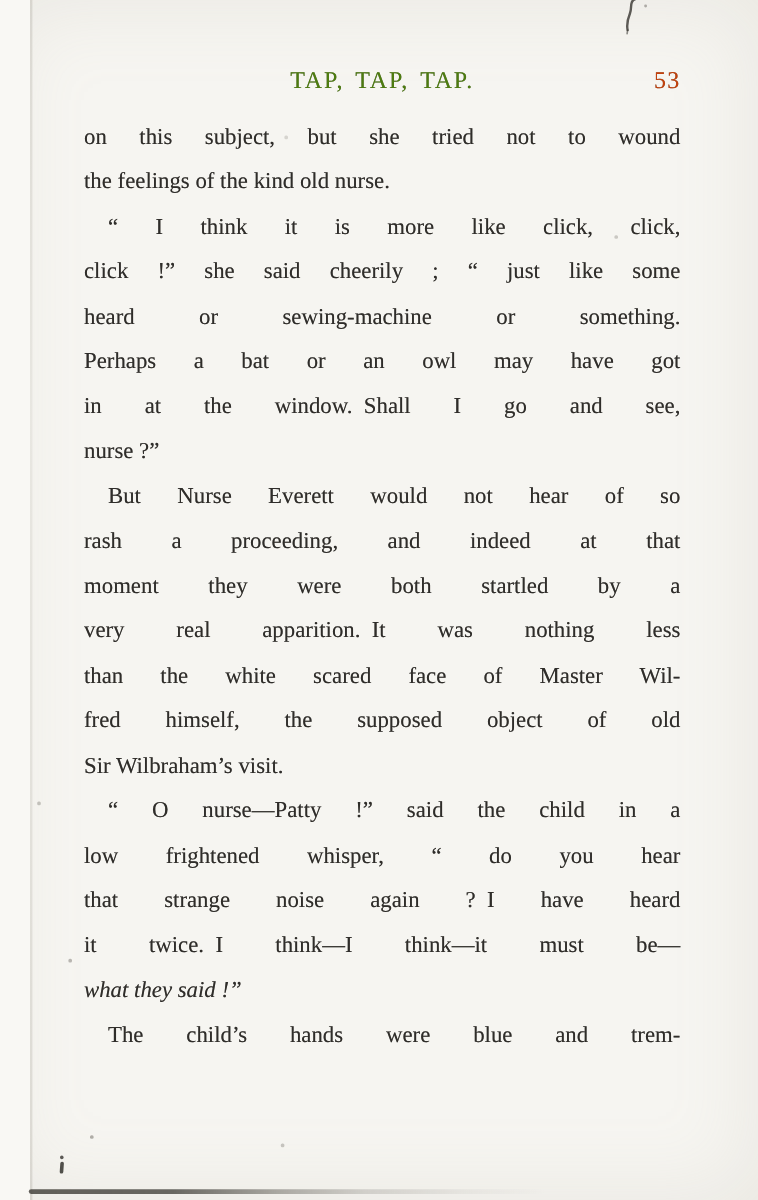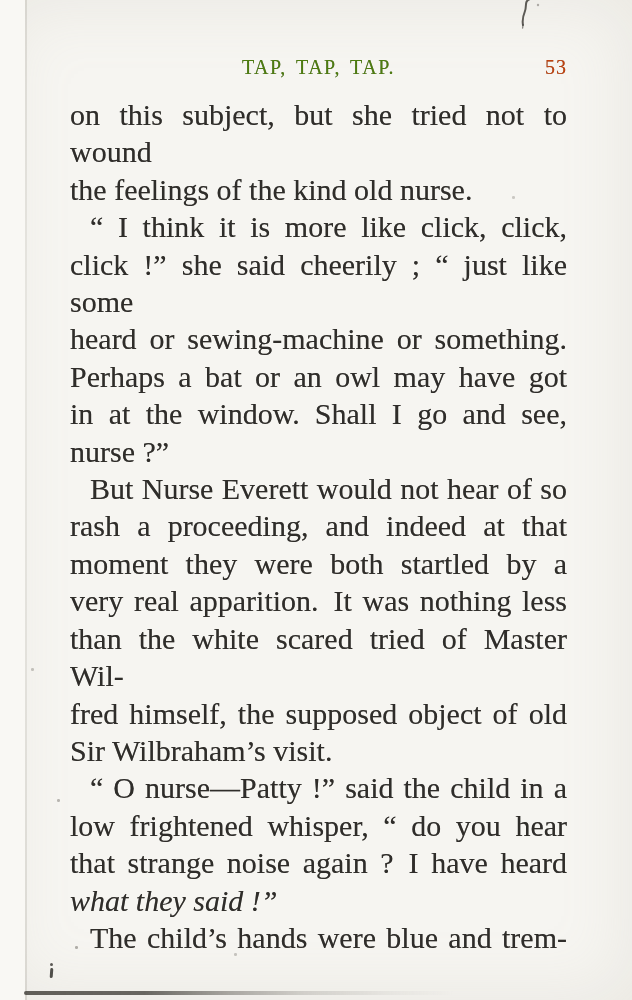--- a/index.html
+++ b/index.html
@@ -54,21 +54,21 @@
     right: 0; top: 0;
     font-size: 20px;
     letter-spacing: 1px;
     color: #c2410c;
     text-shadow: 0 0 0.5px rgba(44,42,39,0.55);
   }
   .body-text {
     position: absolute;
     left: 70px; top: 96px;
     width: 497px;
-    font-size: 30px;
+    font-size: 19px;
     line-height: 37.4px;
     text-shadow: 0 0 0.5px rgba(47,45,42,0.5);
   }
   .body-text .line {
     white-space: nowrap;
     text-align: left;
   }
   .body-text .line.j {
     white-space: normal;
     text-align: justify;
@@ -142,26 +142,27 @@
       <div class="line j in">“ I think it is more like click, click,</div>
       <div class="line j">click !” she said cheerily ; “ just like some</div>
       <div class="line j">heard or sewing-machine or something.</div>
       <div class="line j">Perhaps a bat or an owl may have got</div>
       <div class="line j">in at the window. Shall I go and see,</div>
       <div class="line">nurse ?”</div>
       <div class="line j in">But Nurse Everett would not hear of so</div>
       <div class="line j">rash a proceeding, and indeed at that</div>
       <div class="line j">moment they were both startled by a</div>
       <div class="line j">very real apparition. It was nothing less</div>
-      <div class="line j">than the white scared tried of Master Wil-</div>
+      <div class="line j">than the white scared face of Master Wil-</div>
       <div class="line j">fred himself, the supposed object of old</div>
       <div class="line">Sir Wilbraham’s visit.</div>
       <div class="line j in">“ O nurse—Patty !” said the child in a</div>
       <div class="line j">low frightened whisper, “ do you hear</div>
       <div class="line j">that strange noise again ? I have heard</div>
+      <div class="line j">it twice. I think—I think—it must be—</div>
       <div class="line it">what they said !”</div>
       <div class="line j in">The child’s hands were blue and trem-</div>
     </div>
 
   <svg class="ink-squiggle" viewBox="0 0 30 34" xmlns="http://www.w3.org/2000/svg">
     <path d="M17,1 C11,3 14,8 12,13 C10,18 9,22 10,27" fill="none" stroke="rgba(55,52,47,0.8)" stroke-width="2" stroke-linecap="round"></path>
     <path d="M10,27 L9.6,30" fill="none" stroke="rgba(55,52,47,0.55)" stroke-width="1.4" stroke-linecap="round"></path>
     <circle cx="25" cy="7" r="1.2" fill="rgba(90,87,80,0.45)"></circle>
   </svg>
 

